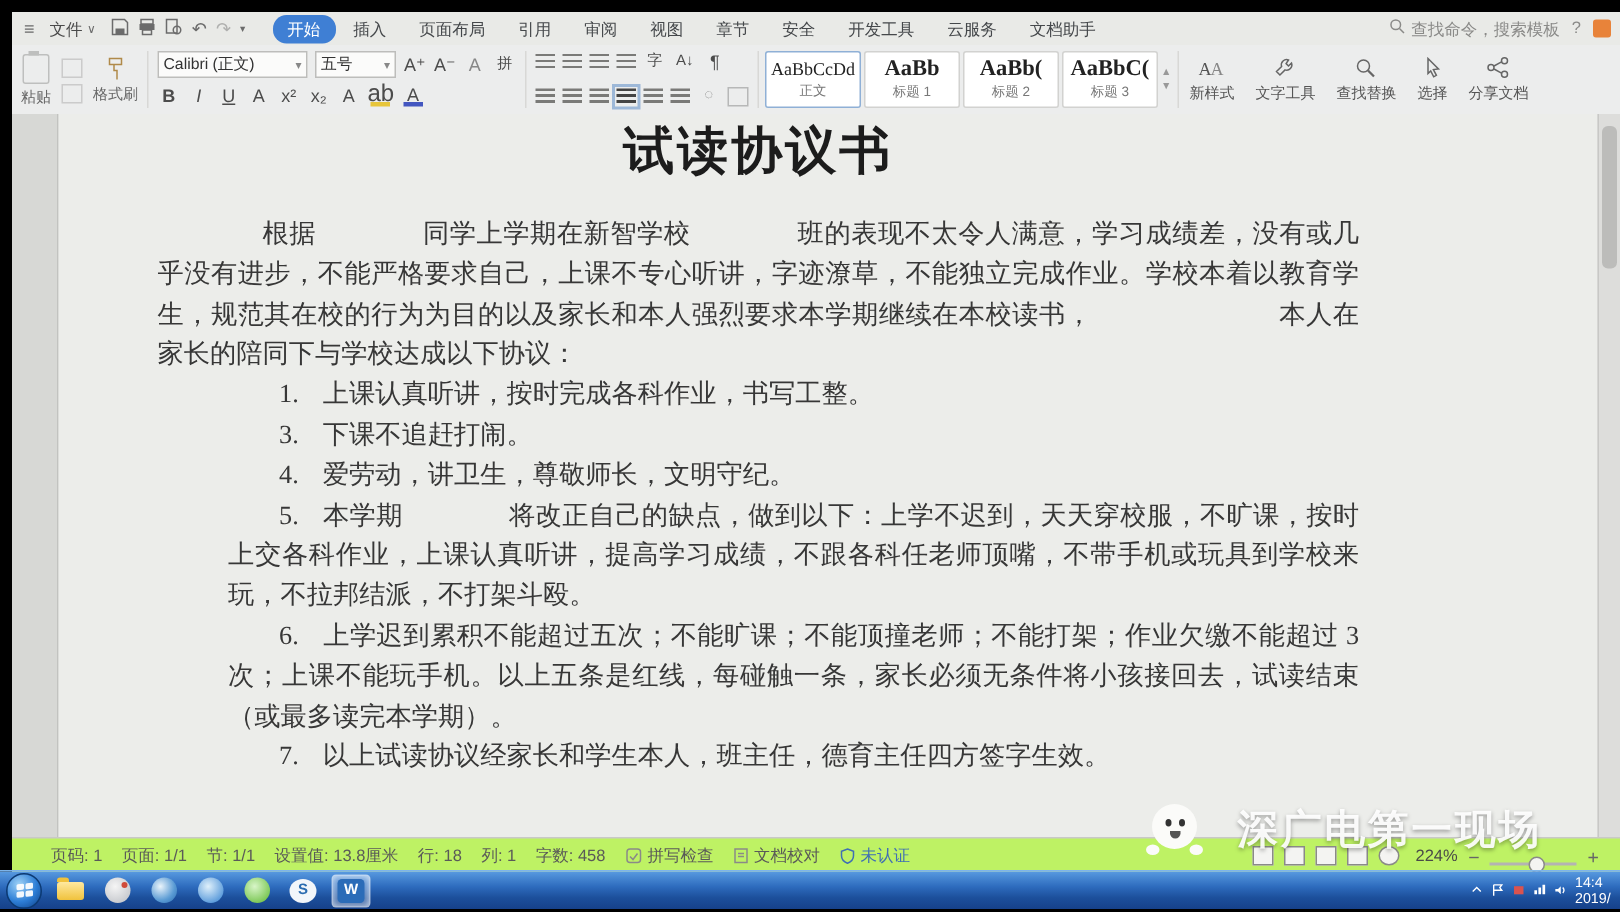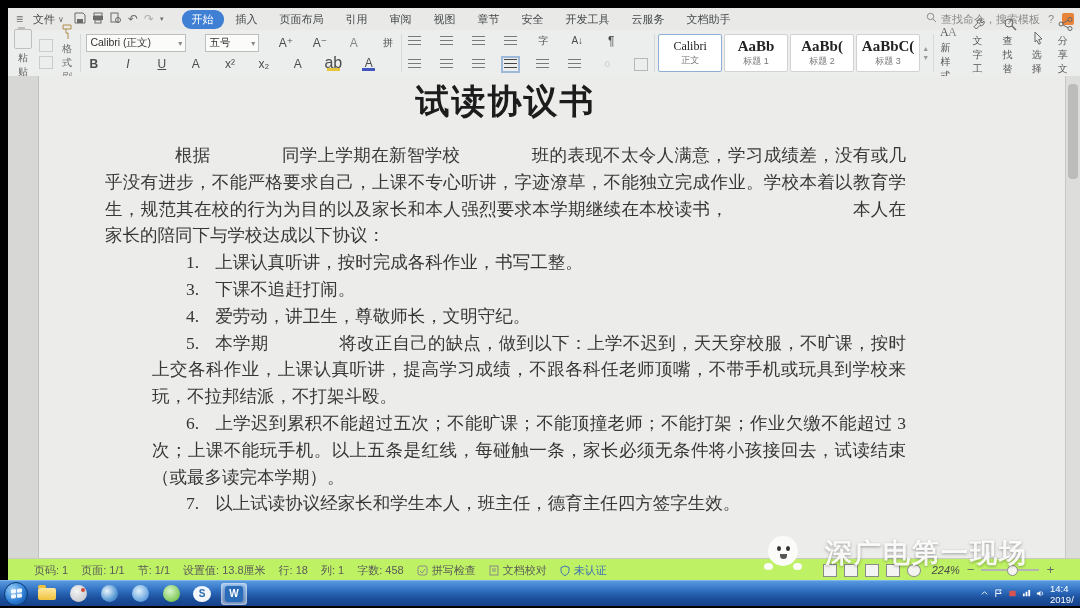--- a/index.html
+++ b/index.html
@@ -19,21 +19,21 @@
   .topright{margin-left:auto;display:flex;align-items:center;gap:8px;padding-right:6px;color:#8a8a88;}
   .searchhint{display:flex;align-items:flex-start;gap:4px;}
   .helpq{color:#8a8a88;}
   .promo{width:12px;height:12px;border-radius:2px;background:#e8833a;}
 
   
   #ribbon{position:absolute;left:0;top:22px;width:100%;height:46px;background:#eceded;
           border-bottom:1px solid #cfcfcd;display:flex;align-items:stretch;font-size:10px;color:#555;}
   .rgroup{display:flex;flex-direction:column;justify-content:space-between;padding:4px 6px 2px 6px;}
   .rsep{width:1px;background:#d8d8d6;margin:4px 0;}
-  .rrow{display:flex;align-items:center;gap:19px;}
+  .rrow{display:flex;align-items:center;gap:5px;}
   .rlabel{text-align:center;color:#666;}
   .clip{width:16px;height:18px;border:1.5px solid #9a9a98;border-radius:2px;position:relative;opacity:.55;}
   .clip:before{content:"";position:absolute;left:3px;top:-3px;width:7px;height:3px;background:#9a9a98;}
   .smico{width:12px;height:11px;border:1px solid #aaa;opacity:.5;}
   .glyphbtn{min-width:15px;text-align:center;font-size:12px;color:#4c4c4c;line-height:14px;}
   .ubar{display:inline-block;width:13px;height:3px;margin-top:-2px;} .u-yel{background:#e7c53a;} .u-blu{background:#4356c0;}
   .combo{display:flex;align-items:center;justify-content:space-between;background:#fbfbfa;
          border:1px solid #bdbdbb;height:16px;padding:0 3px;font-size:10.5px;color:#333;}
   .combo .car{color:#888;font-size:8px;margin-left:4px;}
   .bars{display:inline-block;width:13px;height:11px;
@@ -77,21 +77,21 @@
   .mascot .mouth{position:absolute;left:16px;top:18px;width:7px;height:5px;border-radius:0 0 6px 6px;background:#555;}
   .mascot .hand{position:absolute;bottom:0;width:9px;height:7px;border-radius:50%;background:#fbfbf9;}
   .mascot .h1{left:0;} .mascot .h2{right:0;}
 
   
   #statusbar{position:absolute;left:0;top:550px;width:100%;height:22px;background:#bef264;
              border-top:1px solid #c9c9c7;display:flex;align-items:center;font-size:11px;color:#5a5a58;}
   .stleft{display:flex;align-items:center;gap:13px;padding-left:26px;}
   .stseg{white-space:nowrap;}
   .stbtn{display:flex;align-items:center;gap:4px;white-space:nowrap;}
-  .stright{margin-left:auto;display:flex;align-items:center;gap:7px;padding-right:26px;font-style:italic;}
+  .stright{margin-left:auto;display:flex;align-items:flex-end;gap:7px;padding-right:14px;}
   .viewico{width:12px;height:11px;border:1px solid #8a8a88;background:#f4f4f2;}
   .zoomval{min-width:32px;text-align:right;color:#4a4a48;}
   .zbtn{font-size:13px;color:#666;line-height:10px;}
   .ztrack{position:relative;width:58px;height:2px;background:#b4b4b2;}
   .zknob{position:absolute;left:26px;top:-4px;width:9px;height:9px;border-radius:50%;
          background:#f4f4f2;border:1px solid #8a8a88;}
   .certblue{color:#3f6fb4;}
 
   
   #taskbar{position:absolute;left:-8px;top:572px;width:1080px;height:26px;
@@ -252,21 +252,21 @@
           <span class="bars"></span>
           <span class="bars"></span>
           <span class="glyphbtn" style="font-size:10px;color:#777;">◌</span>
           <span class="smico" style="opacity:.8;"></span>
         </div>
       </div>
       <div class="rsep"></div>
 
       <div class="stylechips">
         <span class="chip sel">
-          <span class="s1">Calibri</span>
+          <span class="s1">AaBbCcDd</span>
           <span class="s2">正文</span>
         </span>
         <span class="chip big">
           <span class="s1">AaBb</span>
           <span class="s2">标题 1</span>
         </span>
         <span class="chip big">
           <span class="s1">AaBb(</span>
           <span class="s2">标题 2</span>
         </span>

